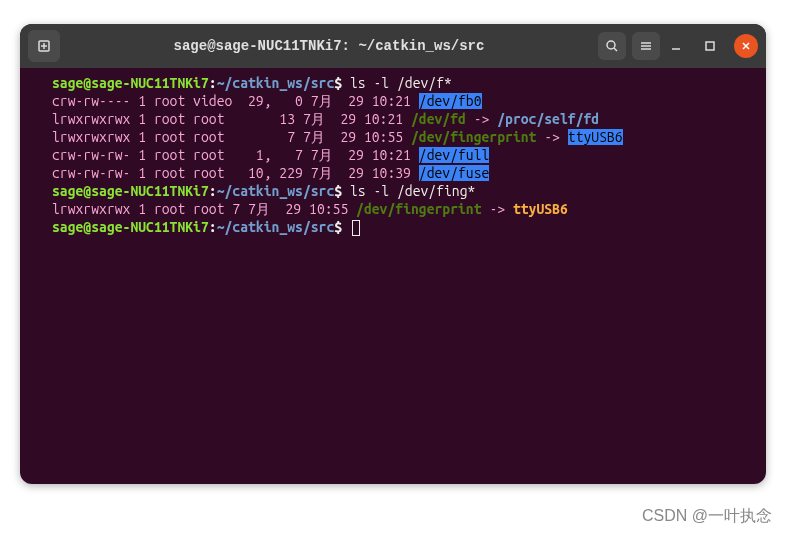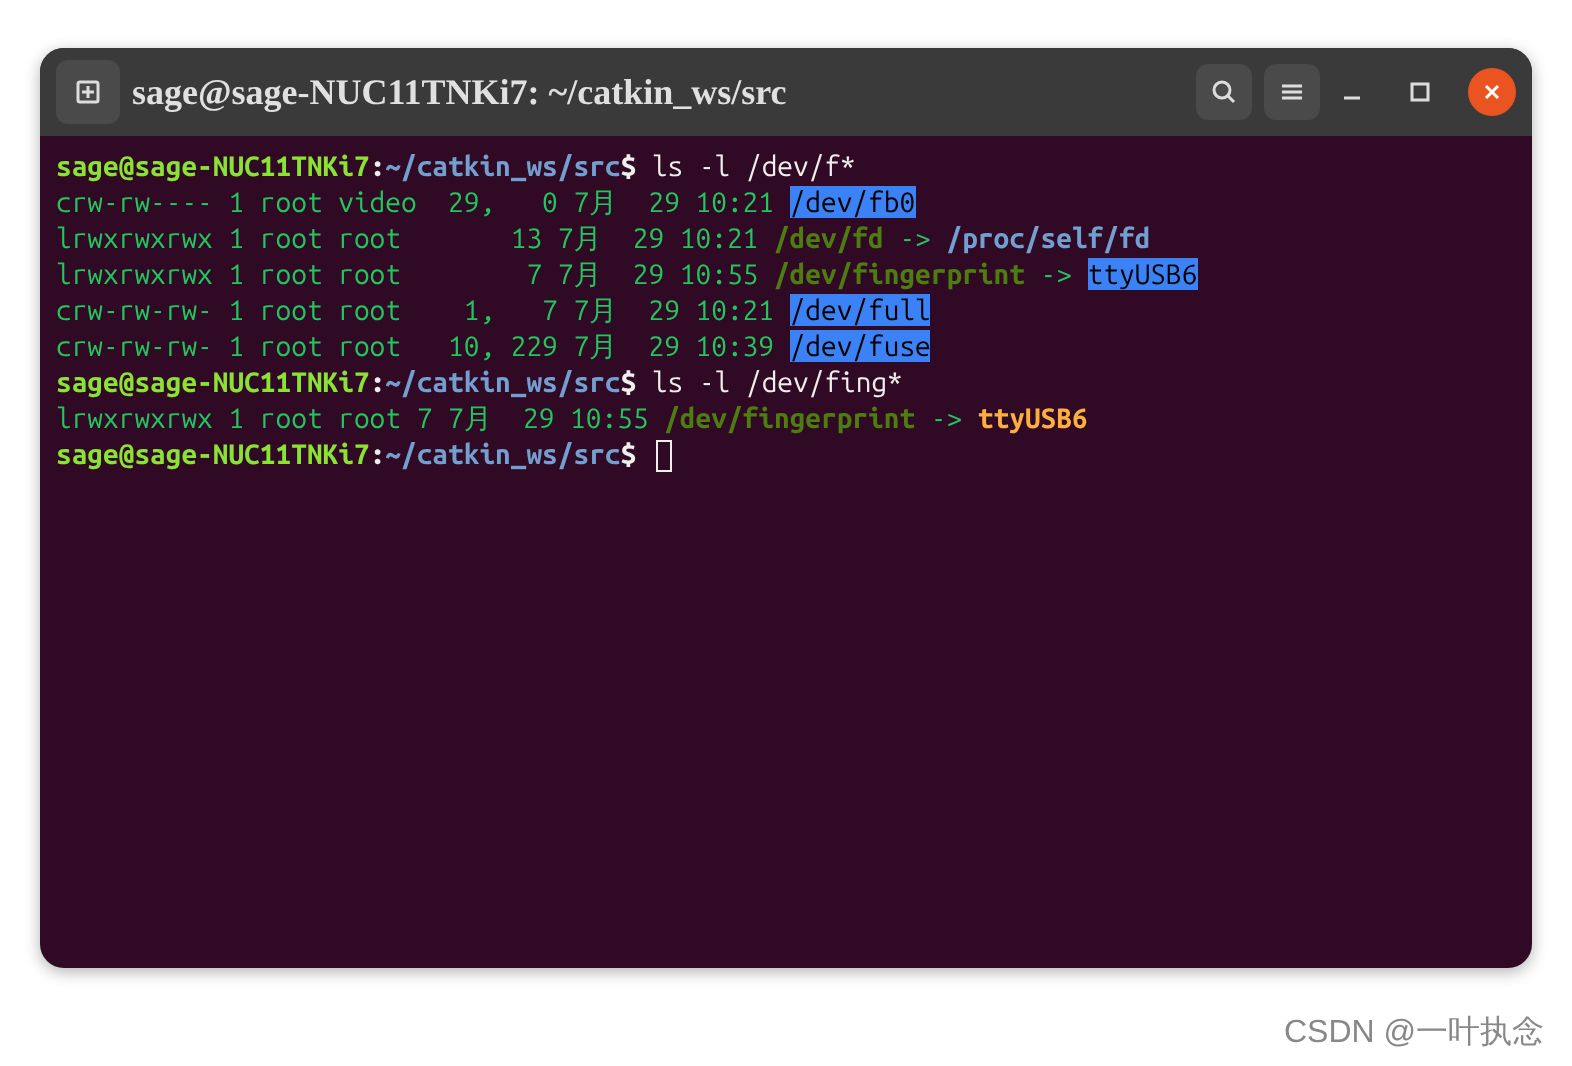--- a/index.html
+++ b/index.html
@@ -52,23 +52,24 @@
     }
     .tb-btn.close {
       background: #e95420;
       border-radius: 50%;
       width: 24px;
       height: 24px;
       color: #fff;
     }
     .title {
       flex: 1;
+      text-align: center;
       color: #e0e0e0;
-      font-family: Liberation Serif, serif;
-      font-size: 18px;
+      font-family: Liberation Mono, monospace;
+      font-size: 14px;
       font-weight: 600;
     }
     .tb-right {
       display: flex;
       align-items: center;
       gap: 14px;
     }
     .tb-icon {
       color: #e0e0e0;
       display: flex;
@@ -78,26 +79,27 @@
       height: 20px;
     }
     .terminal {
       flex: 1;
       padding: 6px 8px;
       font-size: 14px;
       line-height: 18px;
       color: #eeeeec;
       white-space: pre;
       overflow: hidden;
+      margin-left: 24px;
     }
     .prompt-user { color: #8ae234; font-weight: bold; }
     .prompt-path { color: #729fcf; font-weight: bold; }
     .prompt-sep { color: #eeeeec; font-weight: bold; }
     .cmd { color: #eeeeec; }
-    .file { color: #22c55e; }
+    .file { color: #f9a8d4; }
     .link-cyan { color: #4d7c0f; font-weight: bold; }
     .highlight { background: #3b82f6; color: #000; }
     .orange { color: #fcaf3e; font-weight: bold; }
     .cursor {
       display: inline-block;
       width: 8px;
       height: 16px;
       border: 1px solid #eeeeec;
       vertical-align: middle;
       margin-left: 2px;

